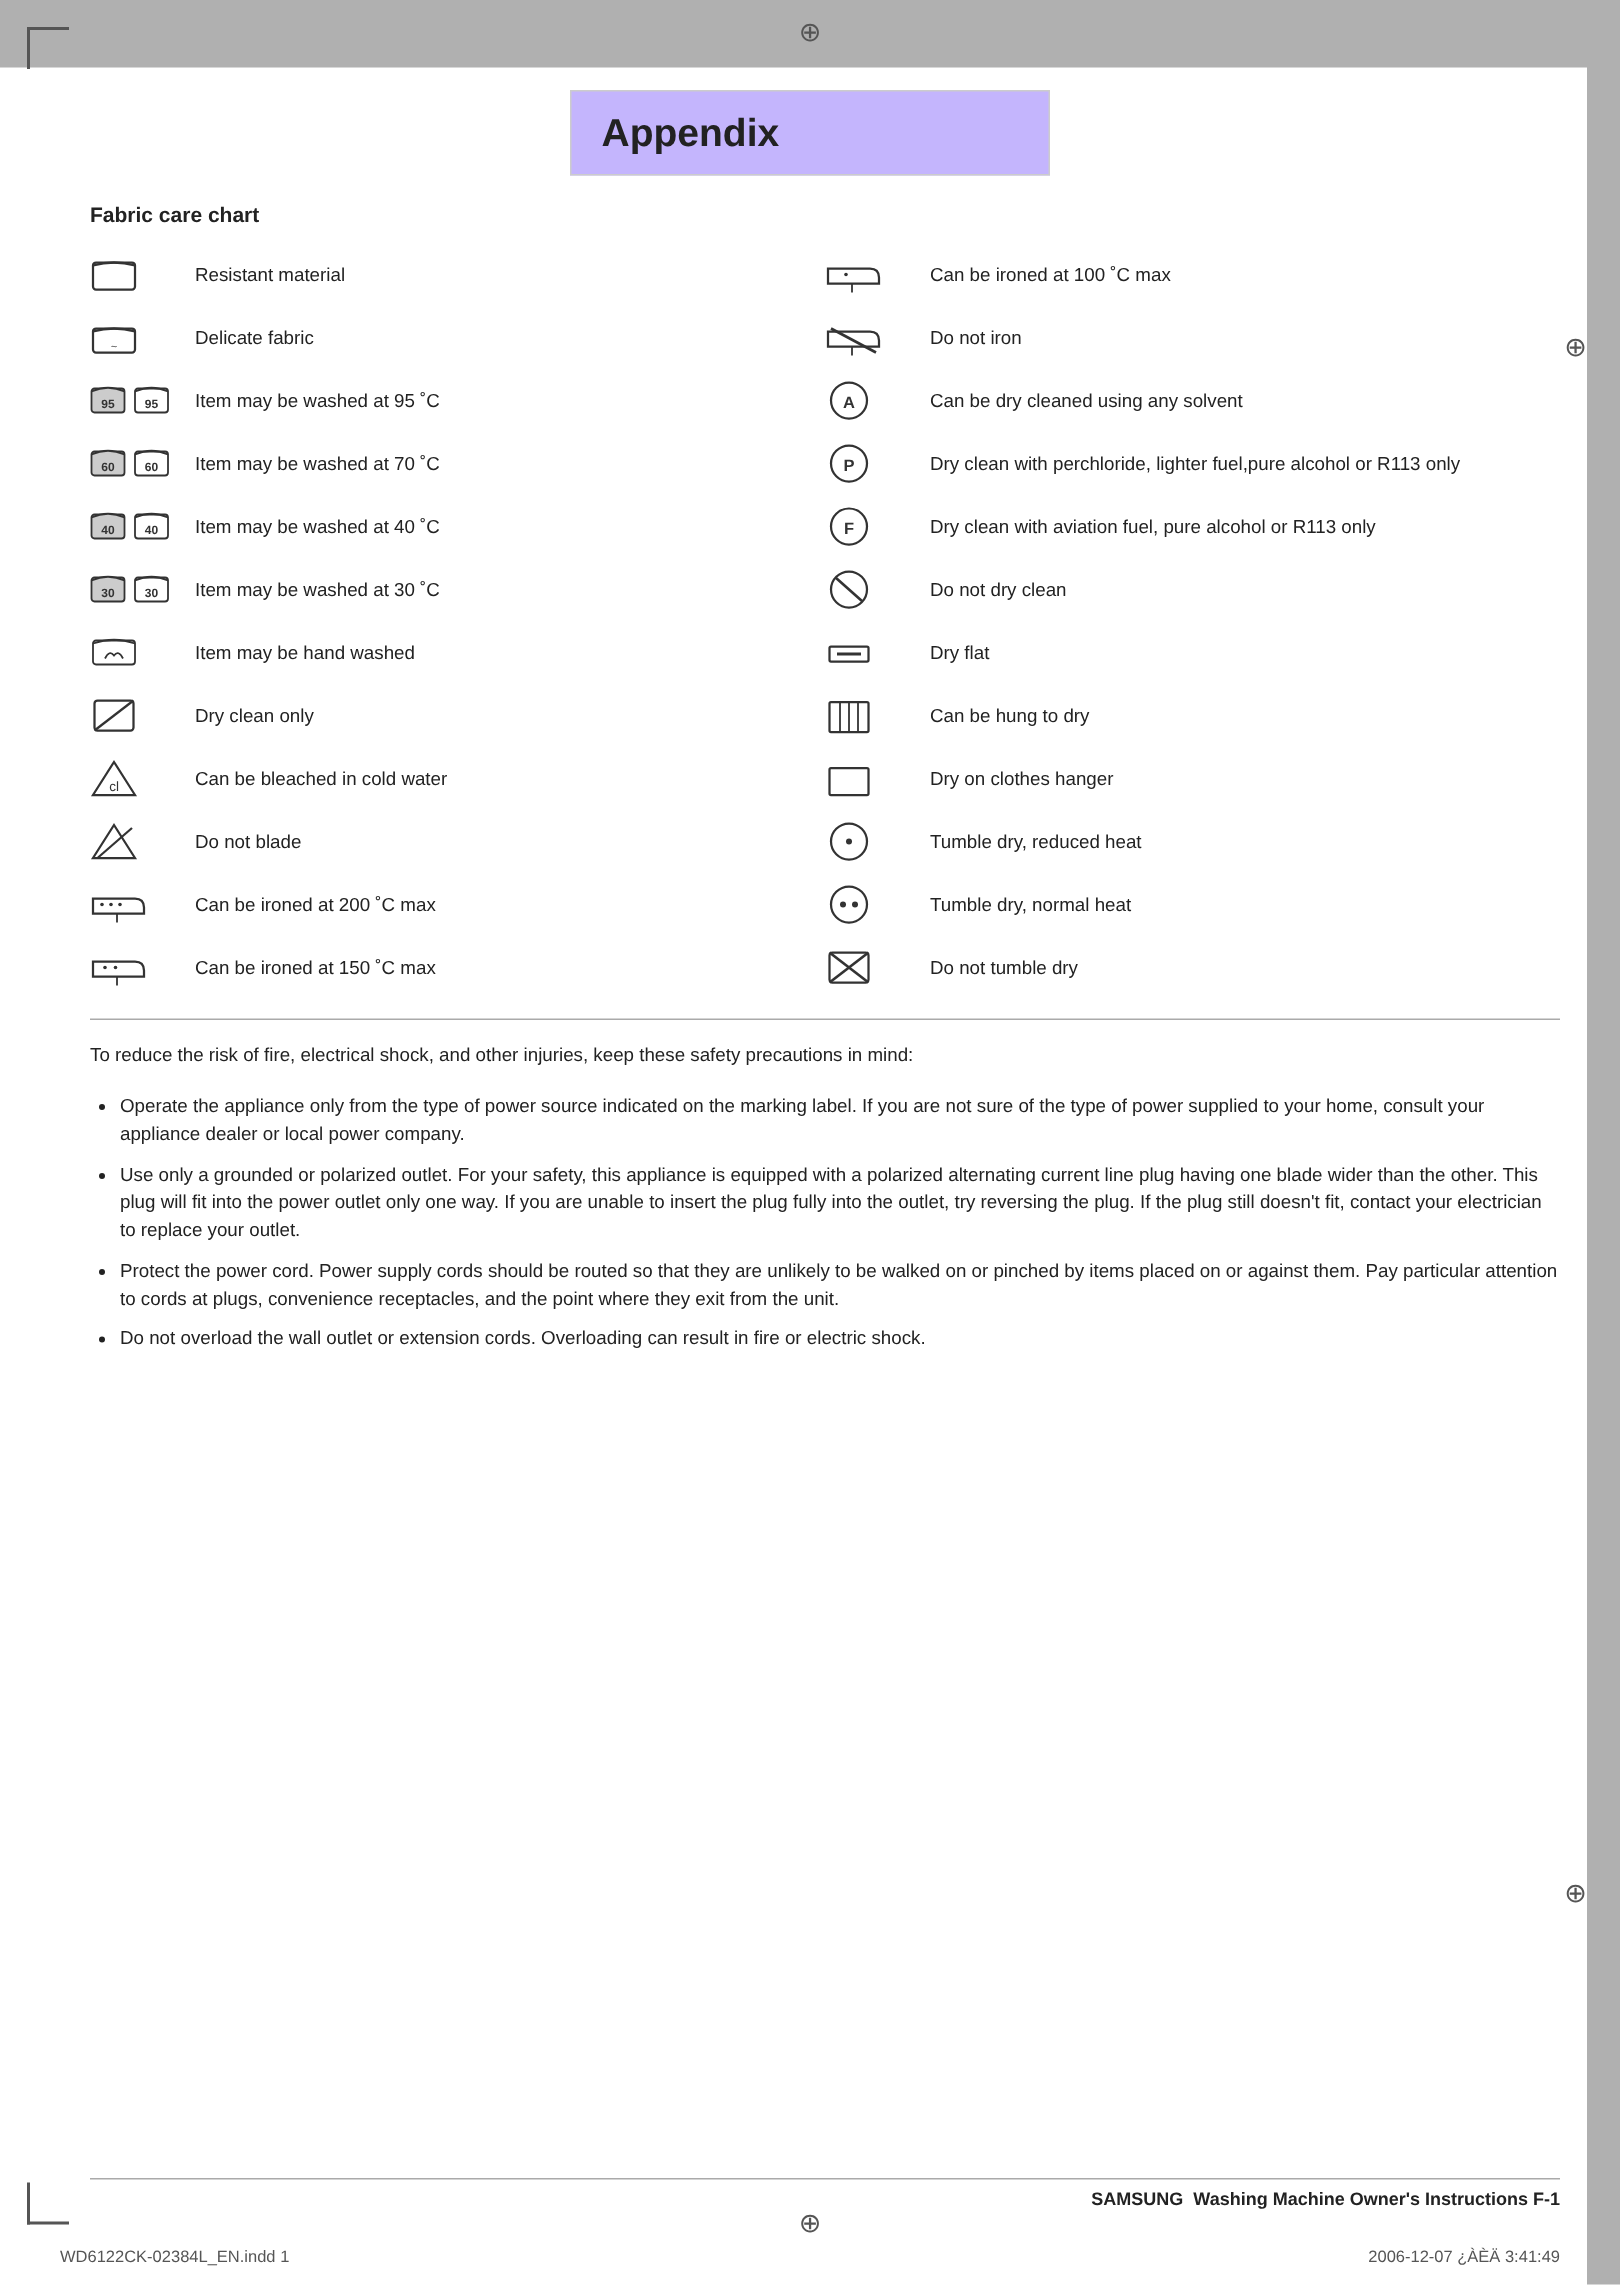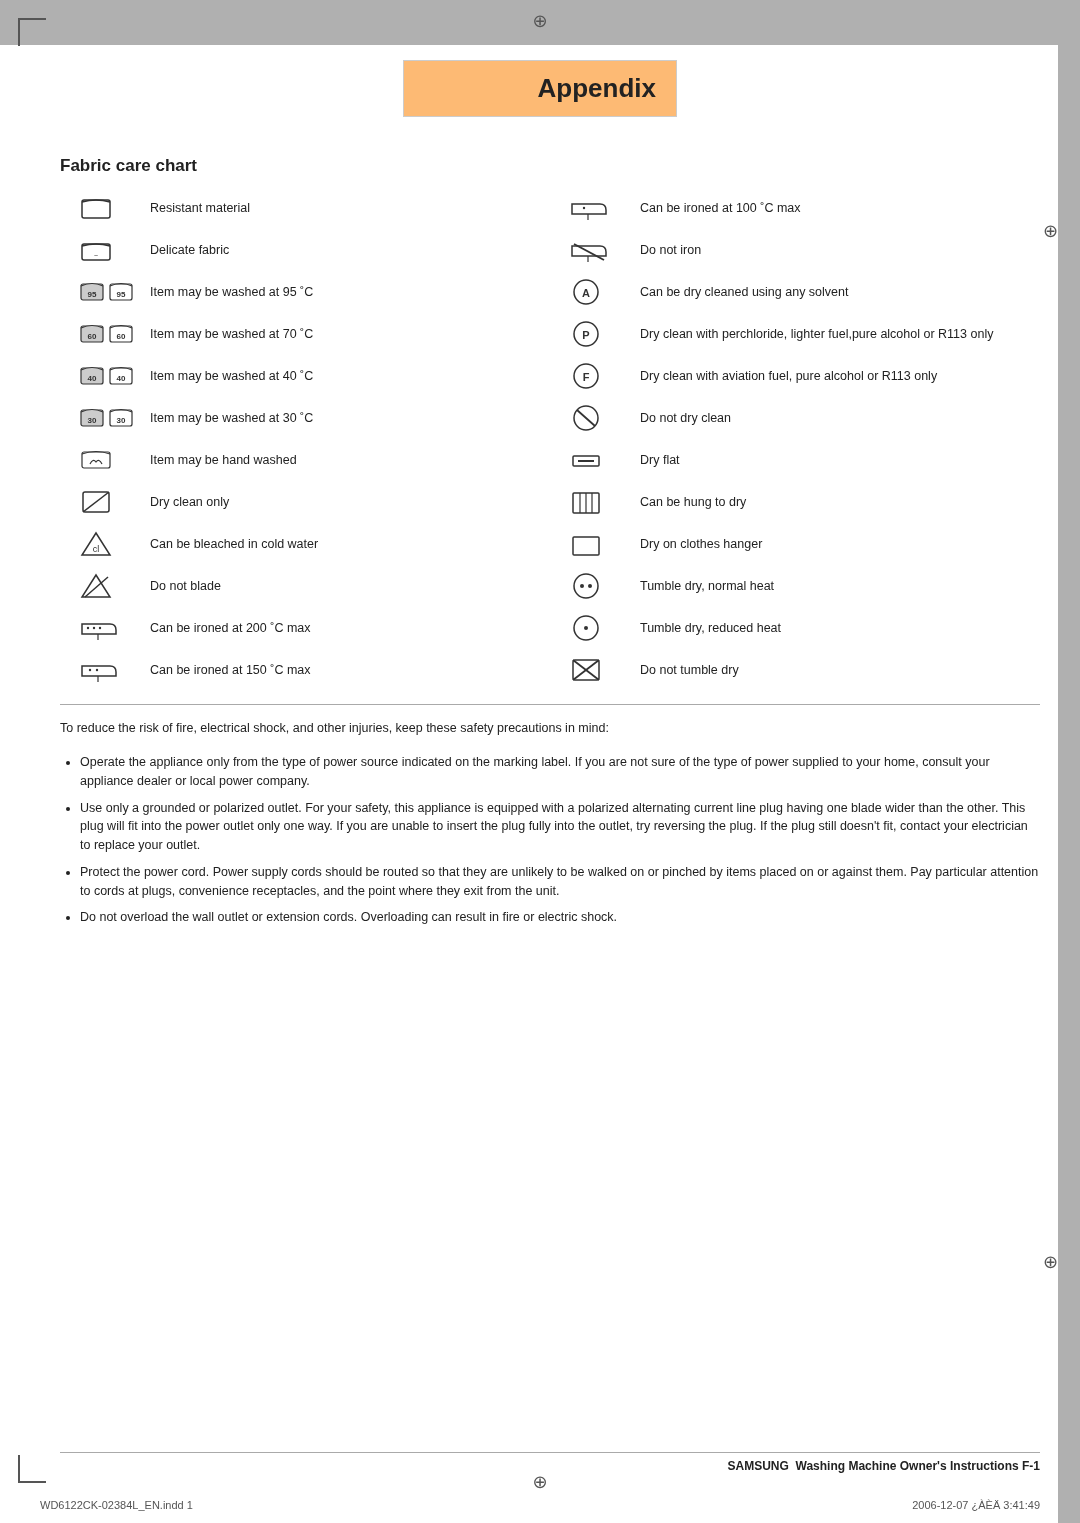--- a/index.html
+++ b/index.html
@@ -61,46 +61,46 @@
       height: 45px;
       background: #b0b0b0;
     }
 
     
     .title-box {
       position: absolute;
       top: 60px;
       left: 50%;
       transform: translateX(-50%);
-      width: 274px;
-      background: #fdba74;
+      width: 320px;
+      background: #c4b5fd;
       border: 1px solid #ccc;
       padding: 12px 20px;
-      text-align: right;
+      text-align: left;
     }
     .title-box h1 {
       font-size: 26px;
       font-weight: bold;
       color: #222;
     }
 
     
     .main-content {
       position: absolute;
       top: 130px;
       left: 60px;
       right: 40px;
       padding-bottom: 80px;
     }
 
     .section-title {
-      font-size: 17px;
+      font-size: 14px;
       font-weight: bold;
       margin-bottom: 16px;
-      margin-top: 26px;
+      margin-top: 5px;
     }
 
     
     .fabric-chart {
       display: flex;
       gap: 0;
       width: 100%;
     }
     .chart-col {
       flex: 1;
@@ -111,21 +111,20 @@
       align-items: center;
       margin-bottom: 10px;
       min-height: 32px;
       text-align: right;
     }
     .chart-icon {
       min-width: 70px;
       display: flex;
       align-items: center;
       gap: 2px;
-      margin-left: 20px;
     }
     .chart-label {
       font-size: 12.5px;
       line-height: 1.3;
     }
 
     
     .section-divider {
       width: 100%;
       height: 1px;
@@ -453,35 +452,35 @@
               <rect x="3" y="7" width="26" height="18" rx="1" fill="none" stroke="#333" stroke-width="1.5"></rect>
             </svg>
           </div>
           <span class="chart-label">Dry on clothes hanger</span>
         </div>
 
         <div class="chart-row">
           <div class="chart-icon">
             <svg width="32" height="28" viewBox="0 0 32 28">
               <circle cx="16" cy="14" r="12" fill="none" stroke="#333" stroke-width="1.5"></circle>
+              <circle cx="16" cy="14" r="2" fill="#333"></circle>
+            </svg>
+          </div>
+          <span class="chart-label">Tumble dry, reduced heat</span>
+        </div>
+
+        <div class="chart-row">
+          <div class="chart-icon">
+            <svg width="32" height="28" viewBox="0 0 32 28">
+              <circle cx="16" cy="14" r="12" fill="none" stroke="#333" stroke-width="1.5"></circle>
               <circle cx="12" cy="14" r="2" fill="#333"></circle>
               <circle cx="20" cy="14" r="2" fill="#333"></circle>
             </svg>
           </div>
           <span class="chart-label">Tumble dry, normal heat</span>
-        </div>
-
-        <div class="chart-row">
-          <div class="chart-icon">
-            <svg width="32" height="28" viewBox="0 0 32 28">
-              <circle cx="16" cy="14" r="12" fill="none" stroke="#333" stroke-width="1.5"></circle>
-              <circle cx="16" cy="14" r="2" fill="#333"></circle>
-            </svg>
-          </div>
-          <span class="chart-label">Tumble dry, reduced heat</span>
         </div>
 
         <div class="chart-row">
           <div class="chart-icon">
             <svg width="32" height="28" viewBox="0 0 32 28">
               <rect x="3" y="4" width="26" height="20" rx="2" fill="none" stroke="#333" stroke-width="1.5"></rect>
               <line x1="3" y1="4" x2="29" y2="24" stroke="#333" stroke-width="1.8"></line>
               <line x1="29" y1="4" x2="3" y2="24" stroke="#333" stroke-width="1.8"></line>
             </svg>
           </div>

